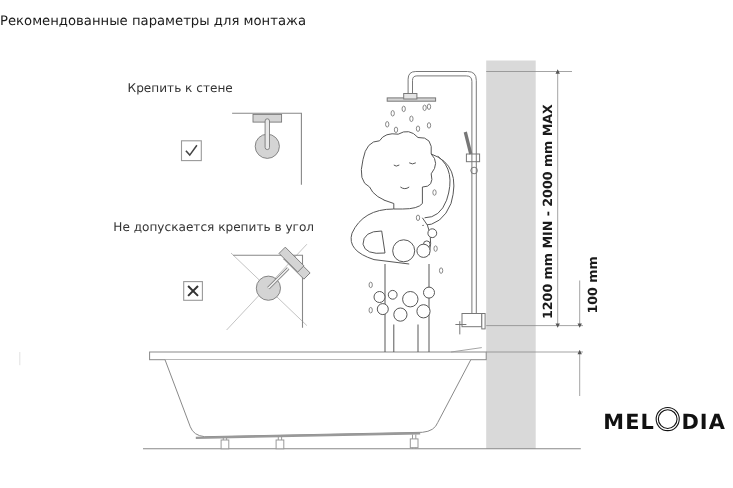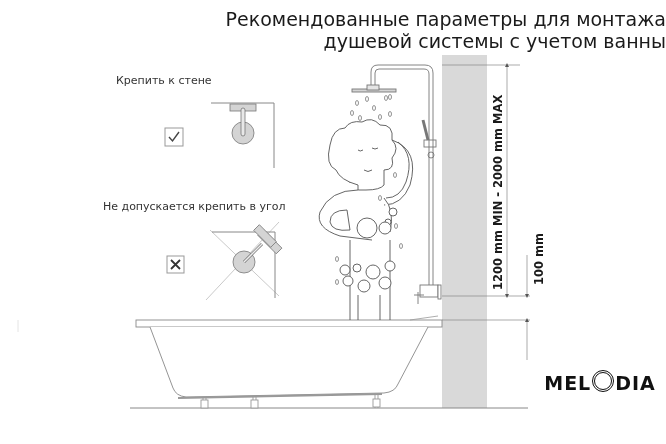--- a/index.html
+++ b/index.html
@@ -1,30 +1,29 @@
 <!DOCTYPE html>
 <html><head>
   <meta charset="utf-8">
   <style>
     html, body { margin: 0; padding: 0; background: #ffffff; }
     body { width: 666px; height: 444px; position: relative; overflow: hidden; font-family: "DejaVu Sans", sans-serif; }
-    .title { position: absolute; left: 0; top: 8px; width: 666px; text-align: right; font-size: 19px; line-height: 22px; color: #1a1a1a; }
+    .title { position: absolute; left: 0; top: 8px; width: 666px; text-align: left; font-size: 12px; line-height: 22px; color: #1a1a1a; }
     .caption { position: absolute; font-size: 11px; color: #333; font-family: "DejaVu Sans", sans-serif; }
     svg { position: absolute; left: 0; top: 0; }
     .dim-label { font-family: "DejaVu Sans", sans-serif; font-weight: bold; font-size: 11.5px; fill: #1a1a1a; }
-    .logo { position: absolute; left: 540px; top: 370px; width: 120px; text-align: center; color: #111; }
+    .logo { position: absolute; left: 540px; top: 370px; width: 120px; text-align: right; color: #111; }
     .logo-main { font-family: "DejaVu Sans", sans-serif; font-weight: bold; font-size: 19px; letter-spacing: 1px; }
     .logo-sub { font-family: "DejaVu Sans", sans-serif; font-size: 12px; margin-top: 2px; }
   </style>
 </head>
 <body>
 
 <div class="title">
   <div>Рекомендованные параметры для монтажа</div>
-  <div>душевой системы с учетом ванны</div>
 </div>
 
 <div class="caption" style="left:116px; top:74px;">Крепить к стене</div>
 <div class="caption" style="left:103px; top:200px;text-align:right;">Не  допускается крепить в угол</div>
 
 <svg width="666" height="444" viewBox="0 0 666 444">
 
   <g>
     <rect x="165" y="128" width="18" height="18" fill="#fff" stroke="#999" stroke-width="1"></rect>
     <path d="M169 137 L172.5 141 L179 132" fill="none" stroke="#444" stroke-width="1.4"></path>

